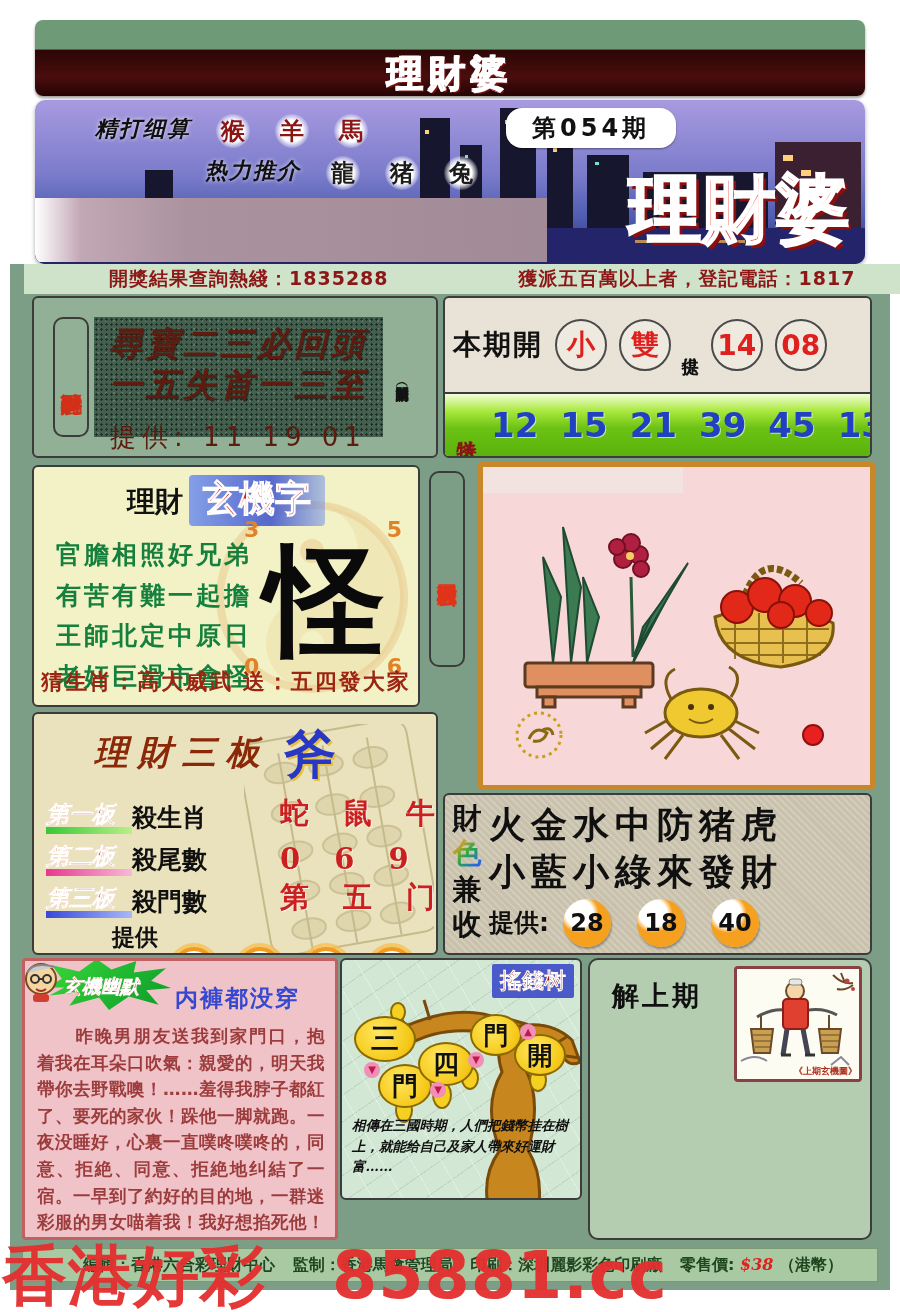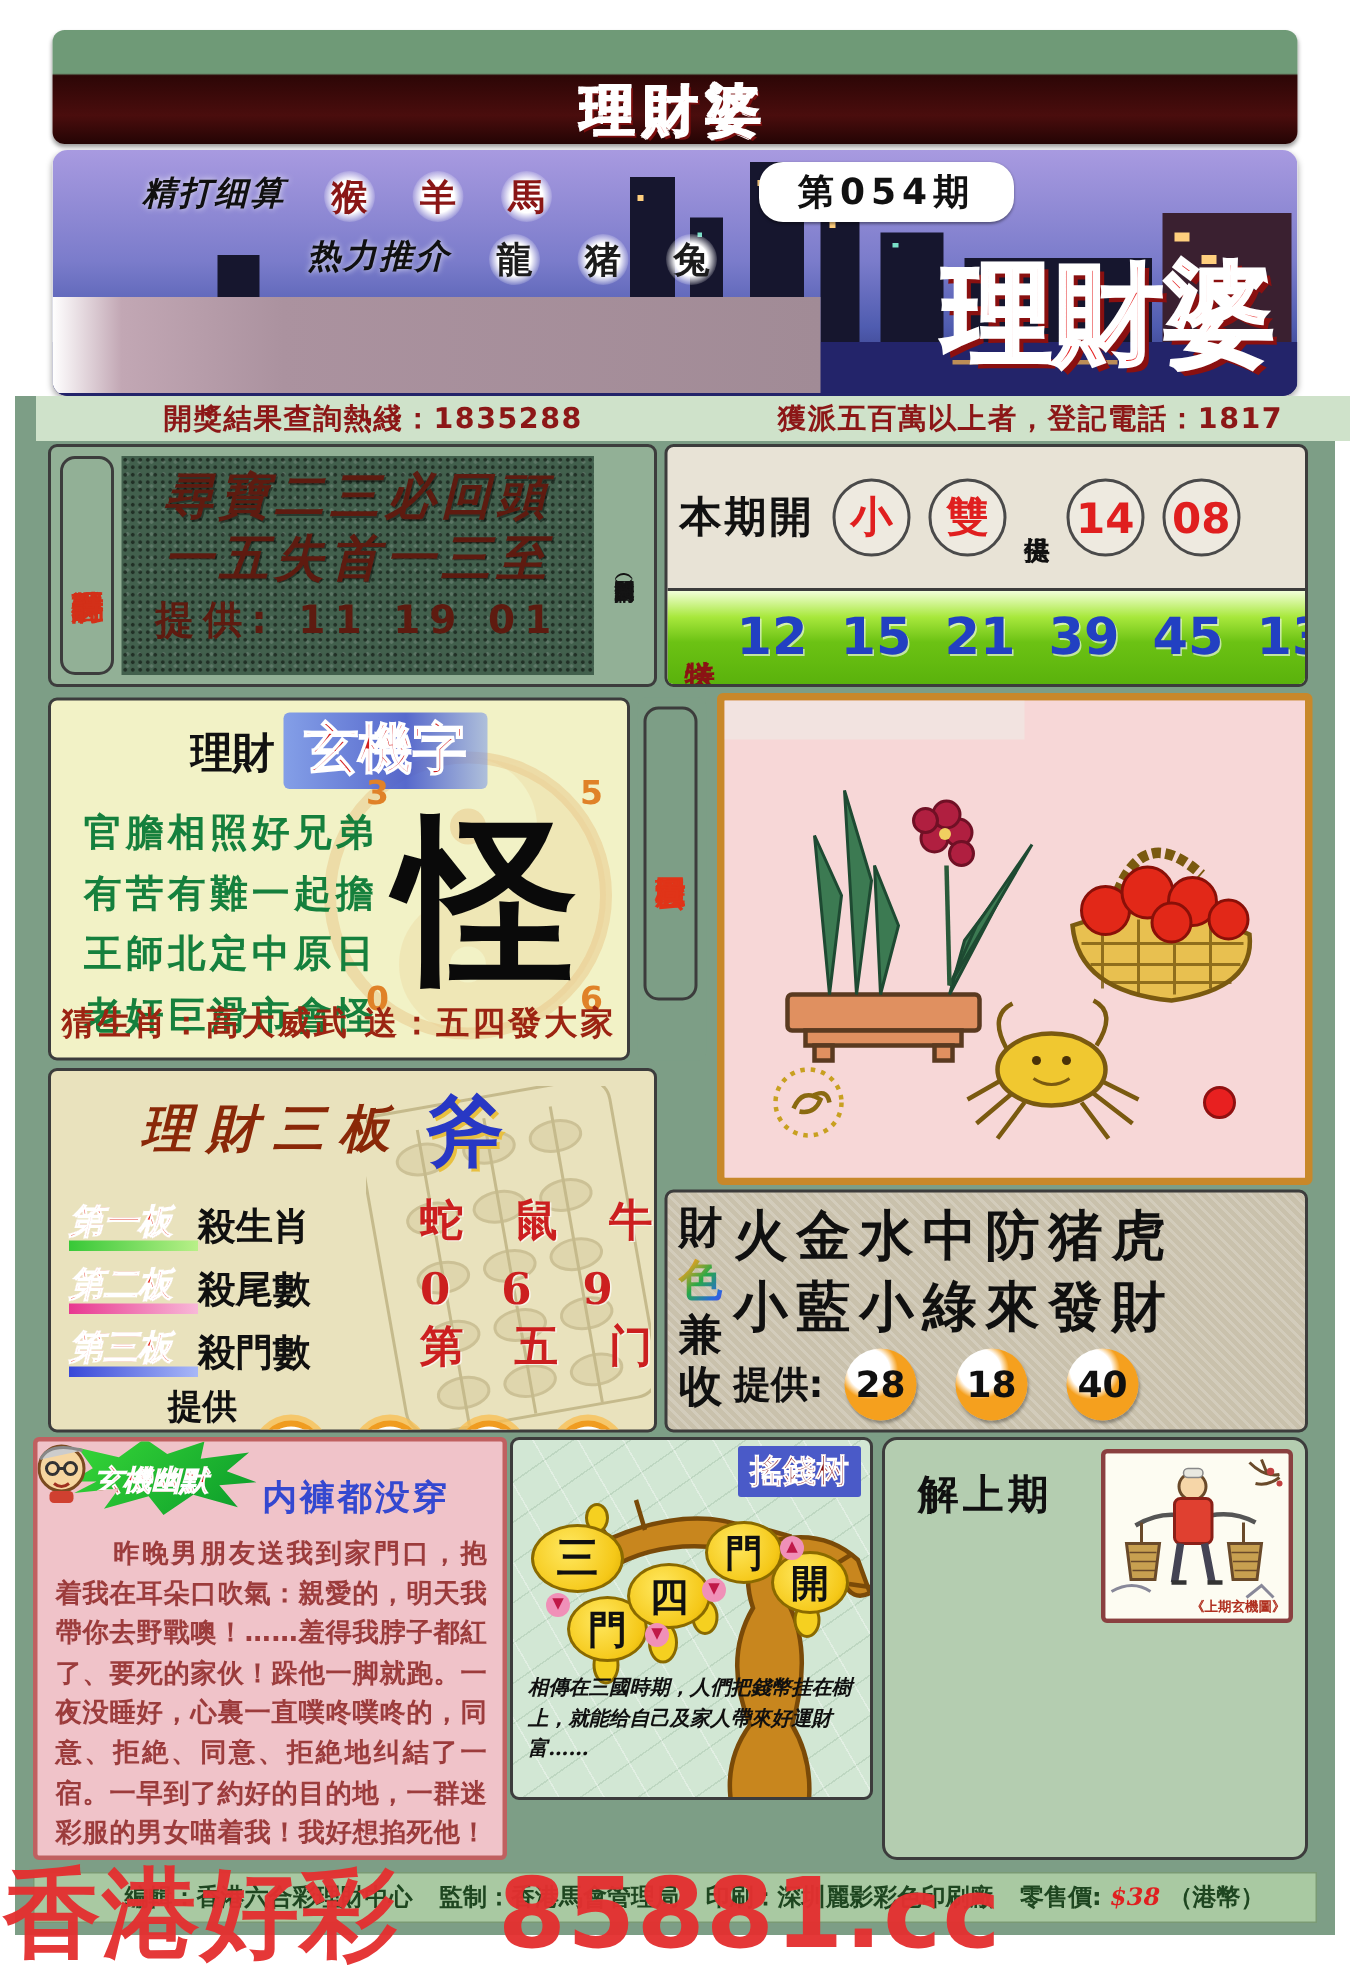--- a/index.html
+++ b/index.html
@@ -41,32 +41,32 @@
   .main-bg { position:absolute; left:10px; top:264px; width:880px; height:1026px; background:#7d9e86; }
   .hotline { position:absolute; left:10px; top:264px; width:880px; height:30px; background:#cfe2ca;
     display:flex; align-items:center;margin-left:14px; }
   .hotline span { font-size:19px; font-weight:700; color:#8c1717; letter-spacing:1px; }
   .hotline .hl-left { margin-left:85px; }
   .hotline .hl-right { margin-left:130px; }
 
   .box { position:absolute; border:2px solid #3c3c3c; border-radius:6px; }
 
   
-  .poem-box { left:32px; top:296px; width:406px; height:162px; background:#92b096; display:flex; padding:6px; }
+  .poem-box { left:32px; top:296px; width:406px; height:162px; background:#92b096; display:flex; padding:19px; }
   .v { writing-mode:vertical-rl; text-orientation:upright; }
   .poem-side { width:36px; border:2px solid #3c3c3c; border-radius:10px; margin-right:5px;
     display:flex; align-items:center; justify-content:center;
     font-size:21px; font-weight:900; color:#d33018; line-height:1.1; }
   .scratch { flex:1; background-color:#42604d;
     background-image:radial-gradient(rgba(0,0,0,.5) 1px,transparent 1.4px),
       radial-gradient(rgba(255,255,255,.14) 1px,transparent 1.4px);
     background-size:5px 5px,8px 8px; color:#5e1b10; text-align:center; padding-top:6px; }
   .scratch .line { font-family:"DejaVu Serif", serif; font-size:33px; font-weight:900;
     font-style:italic; letter-spacing:4px; line-height:1.25; text-shadow:1px 1px 0 rgba(0,0,0,.4); }
-  .scratch .prov { font-size:26px; font-weight:700; letter-spacing:6px; margin-top:3px; }
+  .scratch .prov { font-size:26px; font-weight:400; letter-spacing:6px; margin-top:14px; }
   .poem-note { width:30px; display:flex; align-items:center; justify-content:center;
     font-size:13px; color:#141414; font-weight:700; line-height:1.05; margin-left:4px; }
 
   
   .issue-box { left:443px; top:296px; width:429px; height:162px; background:#e8e3d6; overflow:hidden; padding:0; }
   .issue-top { height:96px; display:flex; align-items:center; padding:0 8px; border-bottom:2px solid #3c3c3c; }
   .issue-label { font-family:"DejaVu Serif", serif; font-size:28px; font-weight:900; color:#111; letter-spacing:2px; }
   .circ { width:52px; height:52px; border:2px solid #4a4a4a; border-radius:50%;
     display:flex; align-items:center; justify-content:center; background:rgba(255,255,255,.25);
     font-size:28px; font-weight:900; color:#e01f1f; margin-left:12px; flex:none; }

